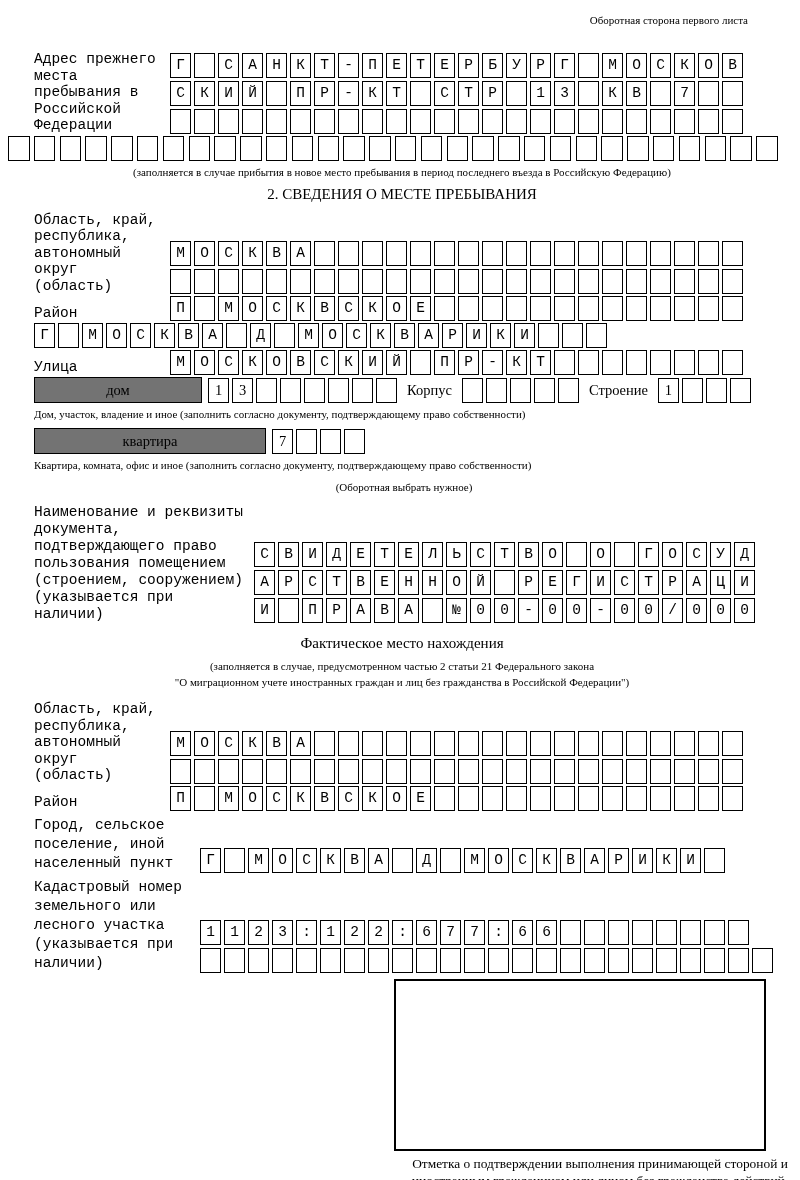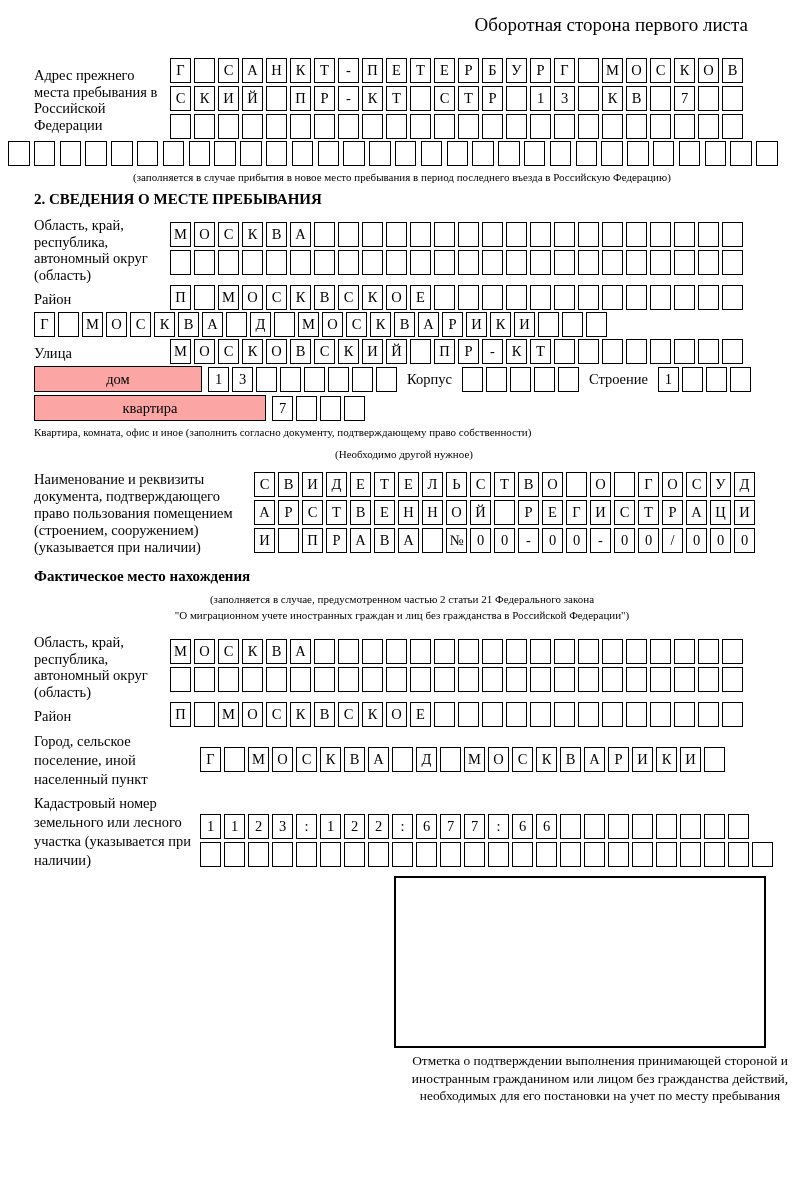--- a/index.html
+++ b/index.html
@@ -3,41 +3,41 @@
 <meta charset="utf-8">
 <style>
   * { margin:0; padding:0; box-sizing:border-box; }
   html,body { background:#ffffff; }
   .page {
     width:800px; height:1180px; margin:0 auto; overflow:hidden;
     font-family:"Liberation Serif","DejaVu Serif",serif;
     color:#000; font-size:14.5px; background:#fff;
     padding:14px 30px 0 34px; position:relative;
   }
-  .header-note { text-align:right; padding-right:22px; margin-bottom:22px; font-size:19px; }
-
-  .frow { display:flex; align-items:center; margin-bottom:2px; }
+  .header-note { text-align:right; padding-right:22px; margin-bottom:22px; font-size:11px; }
+
+  .frow { display:flex; align-items:flex-end; margin-bottom:2px;font-family:Liberation Mono, monospace; }
   .flabel { flex:0 0 136px; width:136px; line-height:16.5px; padding-top:3px; padding-right:6px; }
   .flabel-wide { flex:0 0 220px; width:220px; line-height:17px; padding-top:3px; padding-right:8px; }
   .flabel-mid { flex:0 0 166px; width:166px; line-height:19px; padding-top:3px; padding-right:6px; }
   .rowstack { display:flex; flex-direction:column; gap:3px; }
   .cells { display:flex; gap:3px; }
   .cell {
     flex:0 0 21px; width:21px; height:25px; border:1.6px solid #000;
     display:flex; align-items:center; justify-content:center;
     font-size:14.5px; line-height:1; background:#fff;
   }
   .cells-edge { gap:4.3px; margin-left:-26px; }
   .cells-edge .cell { flex-basis:21.5px; width:21.5px; }
 
   .caption { font-size:11px; line-height:16px; }
   .caption-center { text-align:center; }
-  .sec-title { text-align:left; font-weight:bold; font-size:15px; margin:6px 0 6px 0; }
-
-  .widebox { border:1.6px solid #000; height:26px; display:flex; align-items:center; justify-content:center; background:#fca5a5; }
+  .sec-title { text-align:center; font-weight:normal; font-size:15px; margin:6px 0 6px 0; }
+
+  .widebox { border:1.6px solid #000; height:26px; display:flex; align-items:center; justify-content:center; background:#737373; }
   .inlinerow { display:flex; align-items:center; gap:6px; }
   .inlinelabel { padding:0 4px; }
   .checkbox {
     width:22px; height:25px; border:1.6px solid #000; display:flex;
     align-items:center; justify-content:center; font-size:14.5px; background:#fff;
   }
   .stamp-box { border:2px solid #000; width:372px; height:172px; margin-left:360px; margin-top:6px; background:#fff; }
   .stamp-caption { width:420px; margin-left:356px; text-align:center; font-size:13.4px; line-height:17.5px; margin-top:4px; }
   .mb3 { margin-bottom:3px; } .mb6 { margin-bottom:6px; } .mb8 { margin-bottom:8px; }
   .pt20 { padding-top:20px; }
@@ -336,33 +336,34 @@
         <span class="cell"></span>
       </div>
     <div class="inlinelabel">Строение</div>
     <div class="cells">
         <span class="cell">1</span>
         <span class="cell"></span>
         <span class="cell"></span>
         <span class="cell"></span>
       </div>
   </div>
+  <div class="caption mb6">Дом, участок, владение и иное (заполнить согласно документу, подтверждающему право собственности)</div>
 
   <div class="inlinerow mb3">
     <div class="widebox" style="width:232px;">квартира</div>
     <div class="cells">
         <span class="cell">7</span>
         <span class="cell"></span>
         <span class="cell"></span>
         <span class="cell"></span>
       </div>
   </div>
   <div class="caption mb6">Квартира, комната, офис и иное (заполнить согласно документу, подтверждающему право собственности)</div>
 
-  <div class="caption mb6" style="margin-left:160px; width:420px; text-align:center;">(Необходимо другой нужное)</div>
+  <div class="caption mb6" style="margin-left:160px; width:420px; text-align:center;">(Оборотная выбрать нужное)</div>
 
   <div class="frow mb6">
     <div class="flabel-wide">Наименование и реквизиты документа, подтверждающего право пользования помещением (строением, сооружением) (указывается при наличии)</div>
     <div class="rowstack">
       <div class="cells">
           <span class="cell">С</span>
           <span class="cell">В</span>
           <span class="cell">И</span>
           <span class="cell">Д</span>
           <span class="cell">Е</span>

